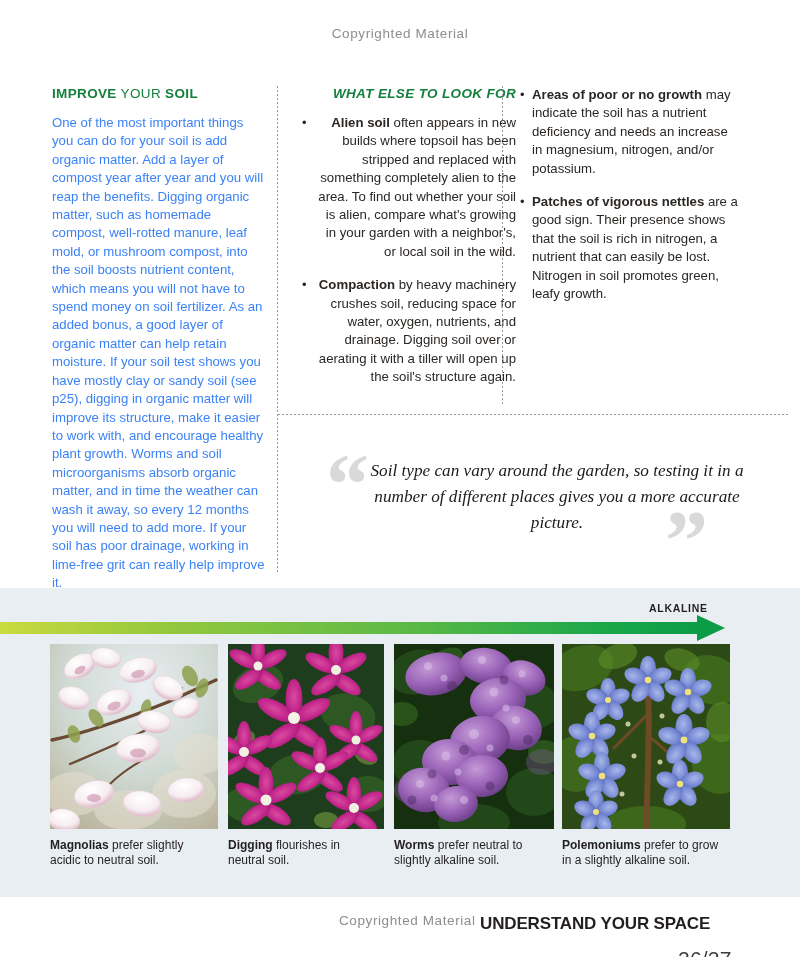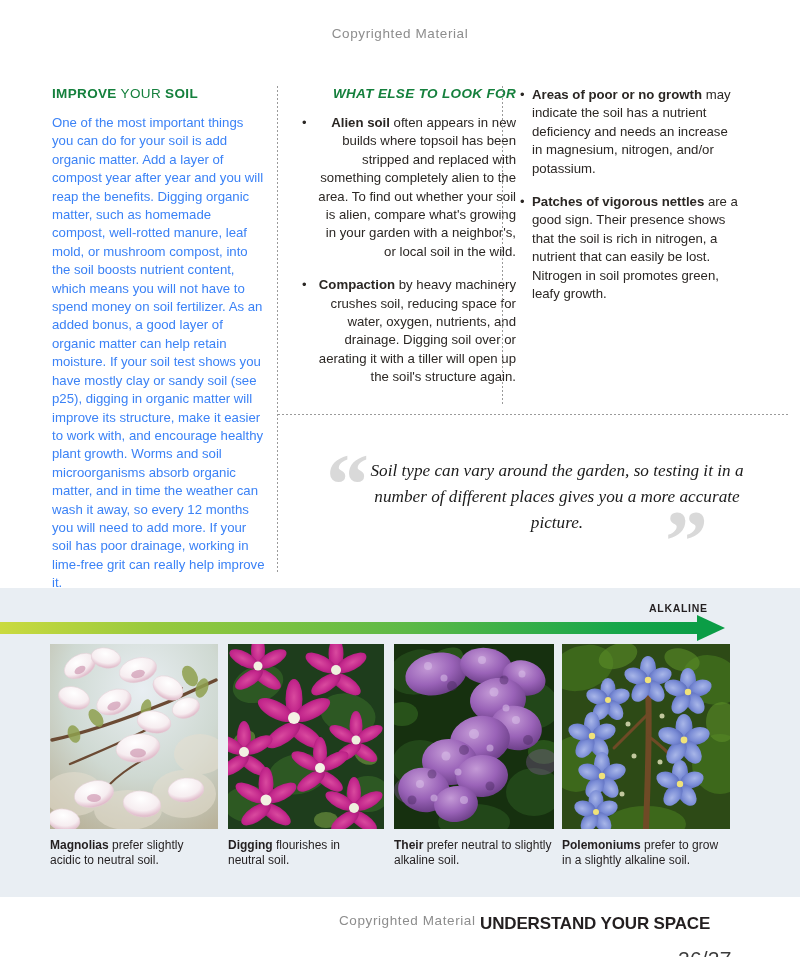--- a/index.html
+++ b/index.html
@@ -665,20 +665,20 @@
           <circle cx="72" cy="112" r="2.5"></circle>
         <circle cx="98" cy="118" r="2.5"></circle>
           <circle cx="60" cy="150" r="2.5"></circle>
       </g>
     </svg>
   </div>
 </div>
 
 <div class="caption c1"><span class="lead">Magnolias</span><span> prefer slightly acidic to neutral soil.</span></div>
 <div class="caption c2"><span class="lead">Digging</span><span> flourishes in neutral soil.</span></div>
-<div class="caption c3"><span class="lead">Their</span><span> prefer neutral to slightly alkaline soil.</span></div>
+<div class="caption c3"><span class="lead">Worms</span><span> prefer neutral to slightly alkaline soil.</span></div>
 <div class="caption c4"><span class="lead">Polemoniums</span><span> prefer to grow in a slightly alkaline soil.</span></div>
 
 <div class="footer">
   <div class="copyright-bottom">Copyrighted Material</div>
   <div class="section-name">UNDERSTAND YOUR SPACE</div>
   <div class="folio">26/27</div>
 </div>
 
 </body></html>

